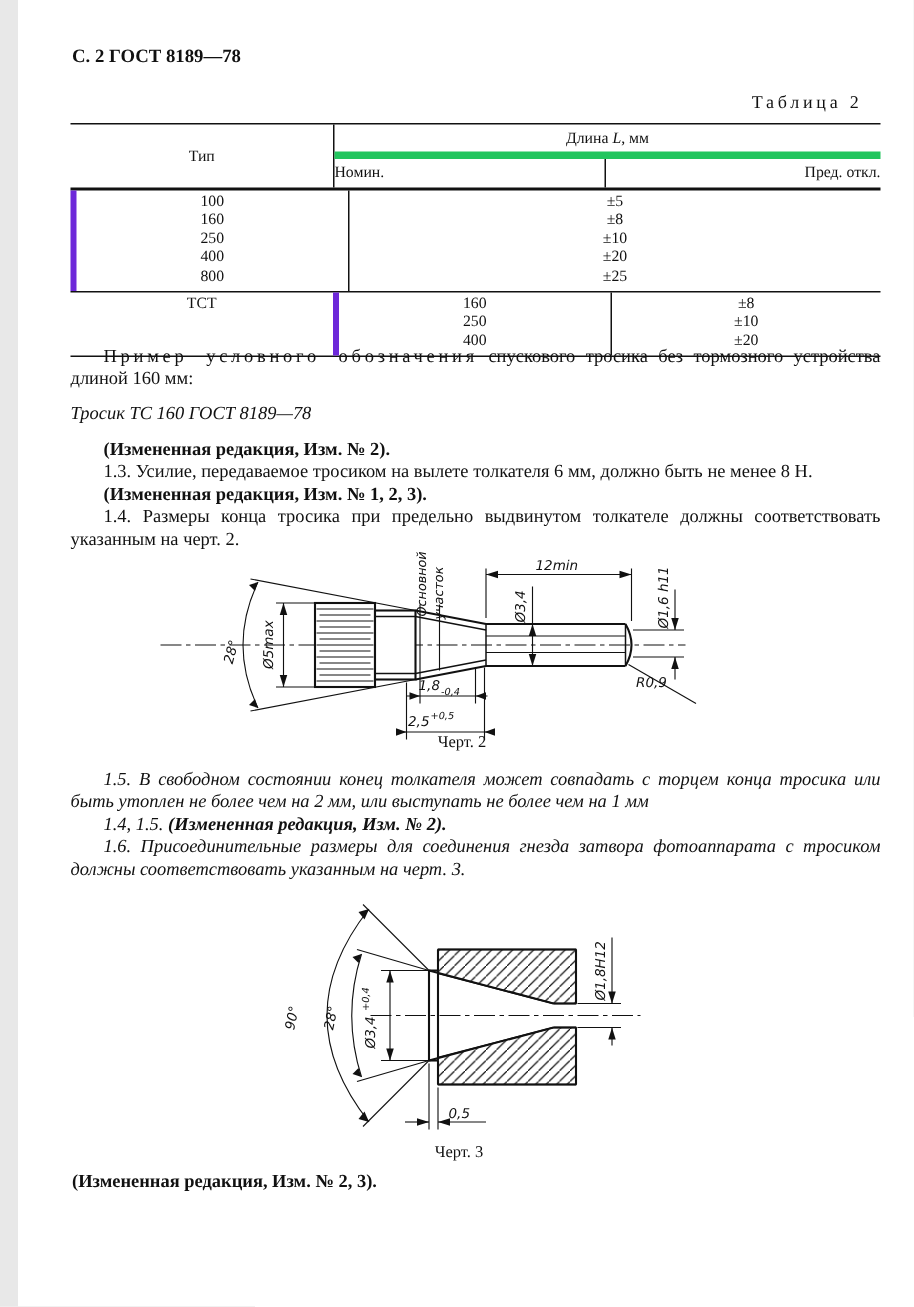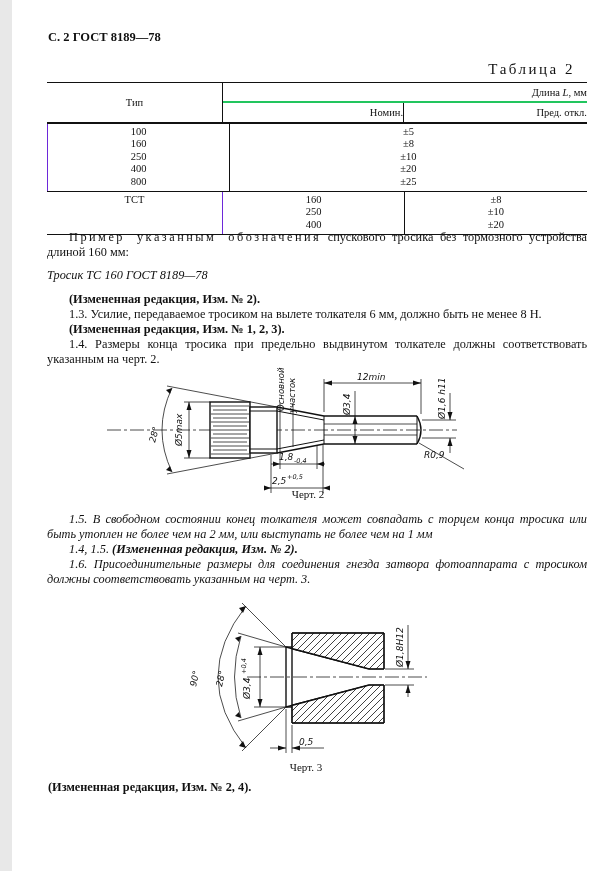--- a/index.html
+++ b/index.html
@@ -1,35 +1,35 @@
 <!DOCTYPE html>
 <html><head>
 <meta charset="utf-8">
 <style>
   html,body{margin:0;padding:0;background:#e8e8e8;}
   .page{position:relative;width:609px;height:871px;background:#ffffff;
         font-family:"Liberation Serif",serif;color:#111;overflow:hidden;margin-left:12px;}
 
   .doc-header{position:absolute;left:36px;top:30px;font-size:12.5px;font-weight:bold;}
-  .table-caption{position:absolute;top:61px;right:46px;font-size:15px;letter-spacing:2.5px;}
+  .table-caption{position:absolute;top:61px;right:46px;font-size:12px;letter-spacing:2.5px;}
 
   
   .gtable{position:absolute;left:35px;top:82px;width:540px;border-top:1px solid #111;
           border-bottom:1px solid #111;font-size:10.5px;}
   .thead{display:flex;border-bottom:2px solid #111;}
   .type-cell{width:175px;display:flex;align-items:center;justify-content:center;}
   .len-head{flex:1;border-left:1px solid #111;}
-  .len-title{text-align:right;padding:4px 0 3px 0;border-bottom:2px solid #22c55e;}
+  .len-title{text-align:center;padding:4px 0 3px 0;border-bottom:5px solid #22c55e;}
   .len-sub{display:flex;}
-  .len-sub .nom{width:180px;text-align:right;padding:4px 0;}
+  .len-sub .nom{width:180px;text-align:left;padding:4px 0;}
   .len-sub .dev{flex:1;border-left:1px solid #111;text-align:right;padding:4px 0;}
   .tgroup{display:flex;padding:2px 0 3px 0;}
   .tgroup + .tgroup{border-top:1px solid #111;}
   .ttype{width:175px;text-align:center;line-height:12.4px;}
-  .tnoms{width:181px;border-left:1px solid #6d28d9;text-align:center;line-height:12.4px;margin-top:-2px;padding-top:2px;margin-bottom:-3px;padding-bottom:3px;}
+  .tnoms{width:181px;border-left:4px solid #6d28d9;text-align:center;line-height:12.4px;margin-top:-2px;padding-top:2px;margin-bottom:-3px;padding-bottom:3px;}
   .tdevs{flex:1;border-left:1px solid #111;text-align:center;line-height:12.4px;margin-top:-2px;padding-top:2px;margin-bottom:-3px;padding-bottom:3px;}
 
   
   .paras{position:absolute;left:35px;top:230px;width:540px;font-size:12.3px;line-height:15px;}
   .paras2{position:absolute;left:35px;top:512px;width:540px;font-size:12.3px;line-height:15px;font-style:italic;}
   .p{margin:0;text-align:justify;text-indent:22px;}
   .p .spaced{letter-spacing:2.5px;word-spacing:3px;}
   .p-designation{margin:8px 0 9px 0;text-align:left;font-style:italic;text-indent:0;}
   .bold{font-weight:bold;}
   .p-final{position:absolute;left:36px;top:780px;font-size:12.3px;font-weight:bold;}
@@ -93,21 +93,21 @@
       </div>
       <div class="tdevs">
         <div>±8</div>
         <div>±10</div>
         <div>±20</div>
       </div>
     </div>
   </div>
 
   <div class="paras">
-    <p class="p"><span class="spaced">Пример указанным обозначения</span><span> спускового тросика без тормозного устройства длиной 160 мм:</span></p>
+    <p class="p"><span class="spaced">Пример условного обозначения</span><span> спускового тросика без тормозного устройства длиной 160 мм:</span></p>
     <p class="p p-designation">Тросик ТС 160 ГОСТ 8189—78</p>
     <p class="p bold">(Измененная редакция, Изм. № 2).</p>
     <p class="p">1.3. Усилие, передаваемое тросиком на вылете толкателя 6 мм, должно быть не менее 8 Н.</p>
     <p class="p bold">(Измененная редакция, Изм. № 1, 2, 3).</p>
     <p class="p">1.4. Размеры конца тросика при предельно выдвинутом толкателе должны соответствовать указанным на черт. 2.</p>
   </div>
 
   <svg class="drw2" width="400" height="148" viewBox="0 0 400 148" xmlns="http://www.w3.org/2000/svg">
 
     <line class="tl" x1="95" y1="29" x2="205" y2="50"></line>
@@ -294,15 +294,15 @@
     <line class="tl" x1="150" y1="130" x2="150" y2="158"></line>
     <line class="tl" x1="128" y1="153" x2="144" y2="153"></line>
     <line class="tl" x1="150" y1="153" x2="182" y2="153"></line>
     <path class="ar" d="M144,153 l-8,-2.5 v5 z"></path>
       <path class="ar" d="M150,153 l8,-2.5 v5 z"></path>
     <text class="dl" x="157" y="150">0,5</text>
 
     <text class="cap" x="164" y="176" text-anchor="middle">Черт. 3</text>
   </svg>
 
-  <div class="p-final">(Измененная редакция, Изм. № 2, 4).</div>
+  <div class="p-final">(Измененная редакция, Изм. № 2, 3).</div>
 
 </div>
 
 </body></html>

